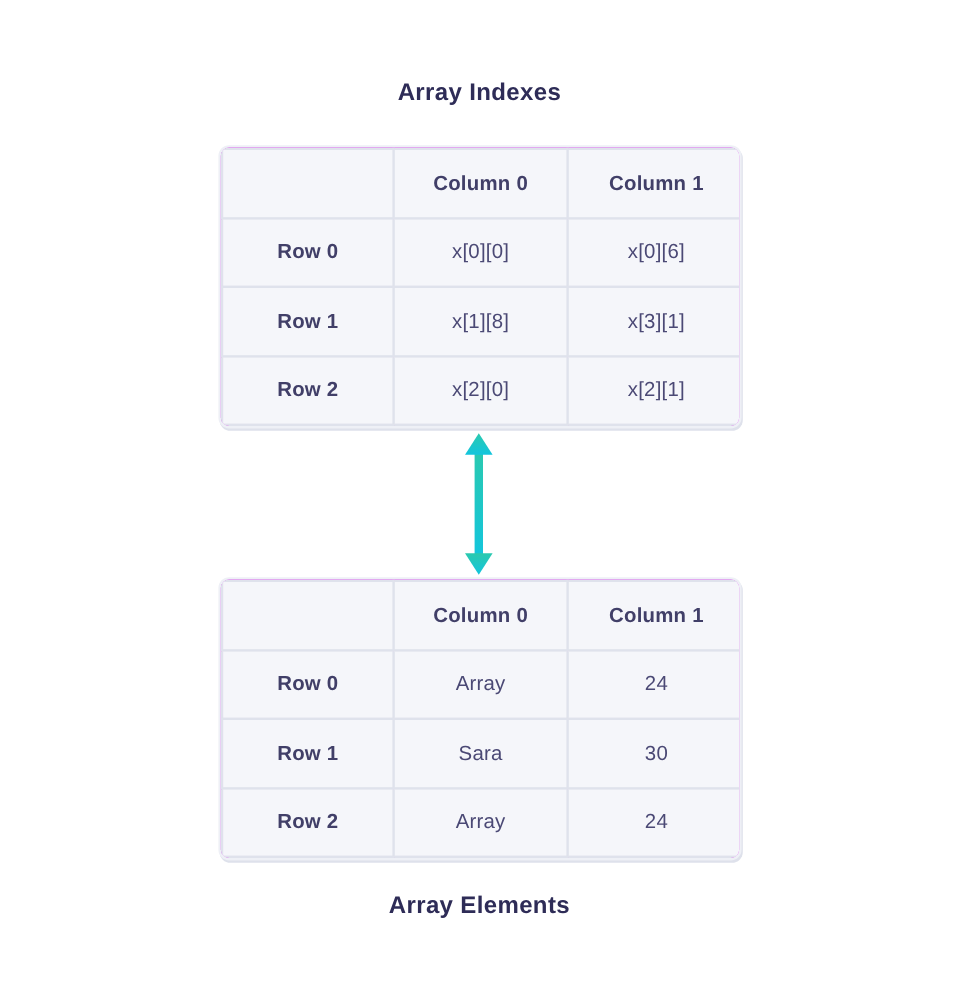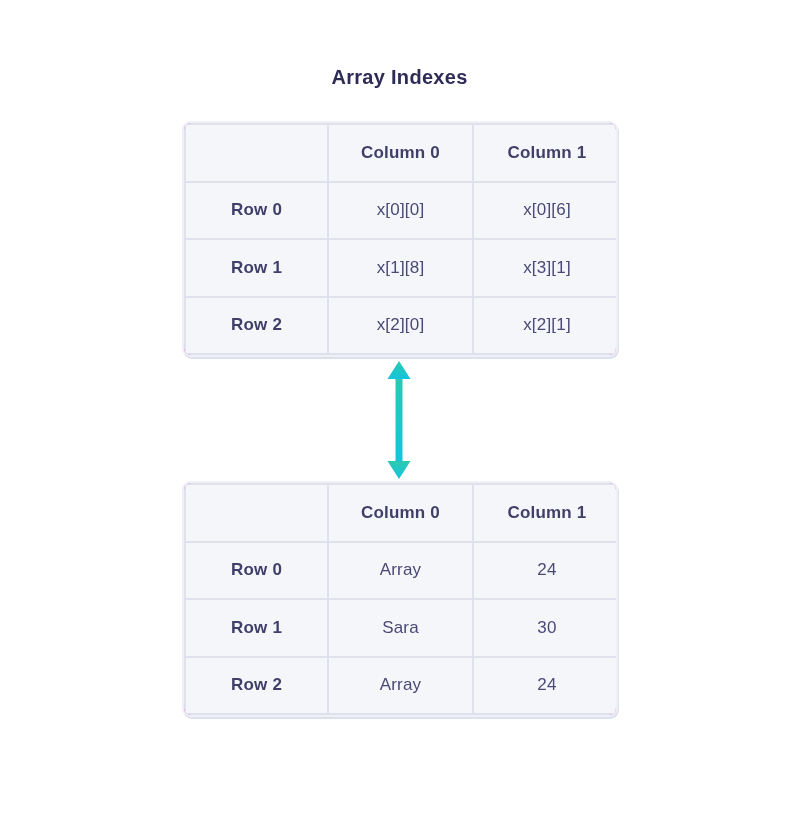--- a/index.html
+++ b/index.html
@@ -158,14 +158,15 @@
       </tr>
       <tr>
         <th>Row 2</th>
         <td>Array</td>
         <td>24</td>
       </tr>
     </tbody>
       </table>
   </div>
 
+  <div class="diagram-title title-bottom">Array Elements</div>
 
 </div>
 
 </body></html>

